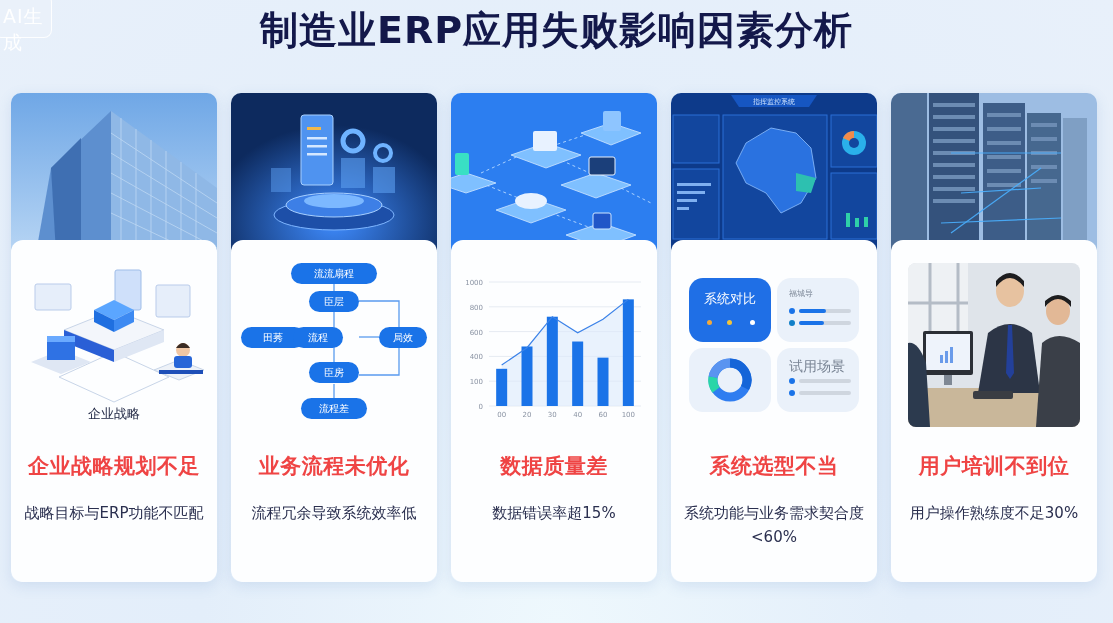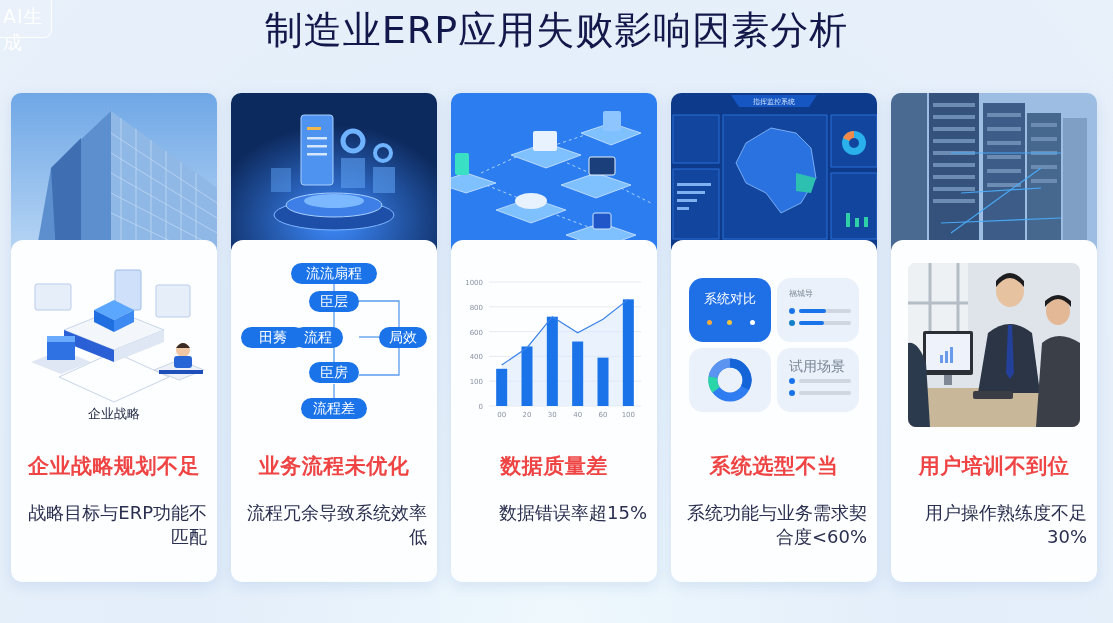--- a/index.html
+++ b/index.html
@@ -10,44 +10,44 @@
     position: relative;
   }
   .ai-badge {
     position: absolute; left: -6px; top: -6px; width: 58px; height: 44px;
     border: 1.5px solid rgba(255,255,255,0.9); border-radius: 8px;
     color: rgba(255,255,255,0.95); font-size: 19px; padding: 9px 0 0 8px;
     background: rgba(255,255,255,0.12); letter-spacing: 1px;
   }
   .title {
     position: absolute; top: 4px; left: 0; width: 100%; text-align: center;
-    font-size: 38px; font-weight: normal; color: #13184a; letter-spacing: 1px;
+    font-size: 38px; font-weight: bold; color: #13184a; letter-spacing: 1px;
     line-height: 52px;
   }
   .card {
     position: absolute; top: 93px; width: 206px; height: 489px;
     border-radius: 10px; overflow: hidden;
     box-shadow: 0 4px 14px rgba(90,130,190,0.16);
   }
   .card .hero { position: absolute; left: 0; top: 0; width: 100%; height: 160px; }
   .card .panel {
     position: absolute; left: 0; top: 147px; width: 100%; height: 342px;
     background: #fdfeff; border-radius: 12px;
   }
   .illus { position: absolute; left: 8px; top: 12px; width: 190px; height: 178px; }
   .card-title {
     position: absolute; top: 212px; width: 100%; text-align: center;
     font-size: 21px; font-weight: bold; color: #ef4444; letter-spacing: 0.5px;
   }
   .card-desc {
-    position: absolute; top: 261px; left: 10px; right: 10px; text-align: right;
-    font-size: 18px; color: #2a2f4f; line-height: 24px;
+    position: absolute; top: 261px; left: 10px; right: 10px; text-align: center;
+    font-size: 15px; color: #2a2f4f; line-height: 24px;
   }
   .flow-node {
-    position: absolute; background: #1a73e8; color: #fff; font-size: 14px;
+    position: absolute; background: #1a73e8; color: #fff; font-size: 10px;
     border-radius: 11px; height: 21px; line-height: 21px; text-align: center;
   }
   .dash-tile { position: absolute; border-radius: 14px; }
 </style>
 </head>
 <body>
 
 <div class="ai-badge">AI生成</div>
 <div class="title">制造业ERP应用失败影响因素分析</div>
 

